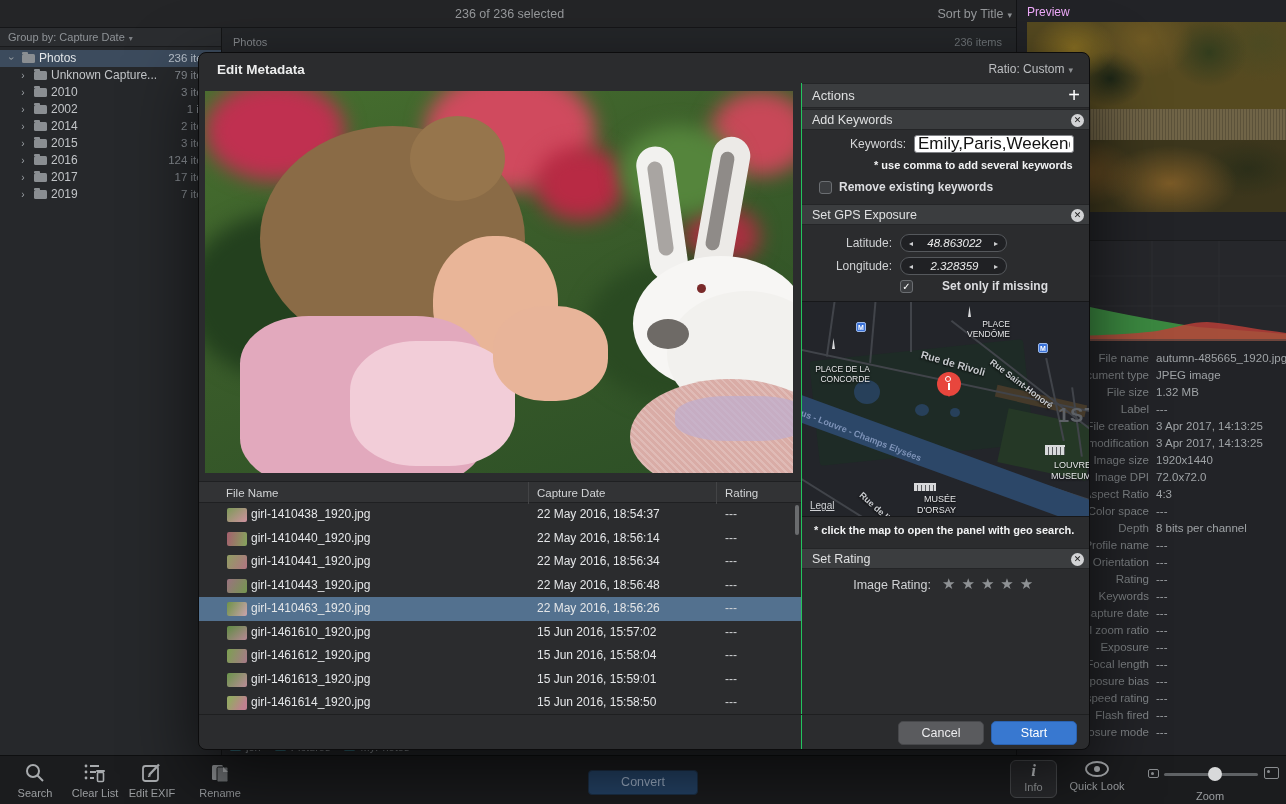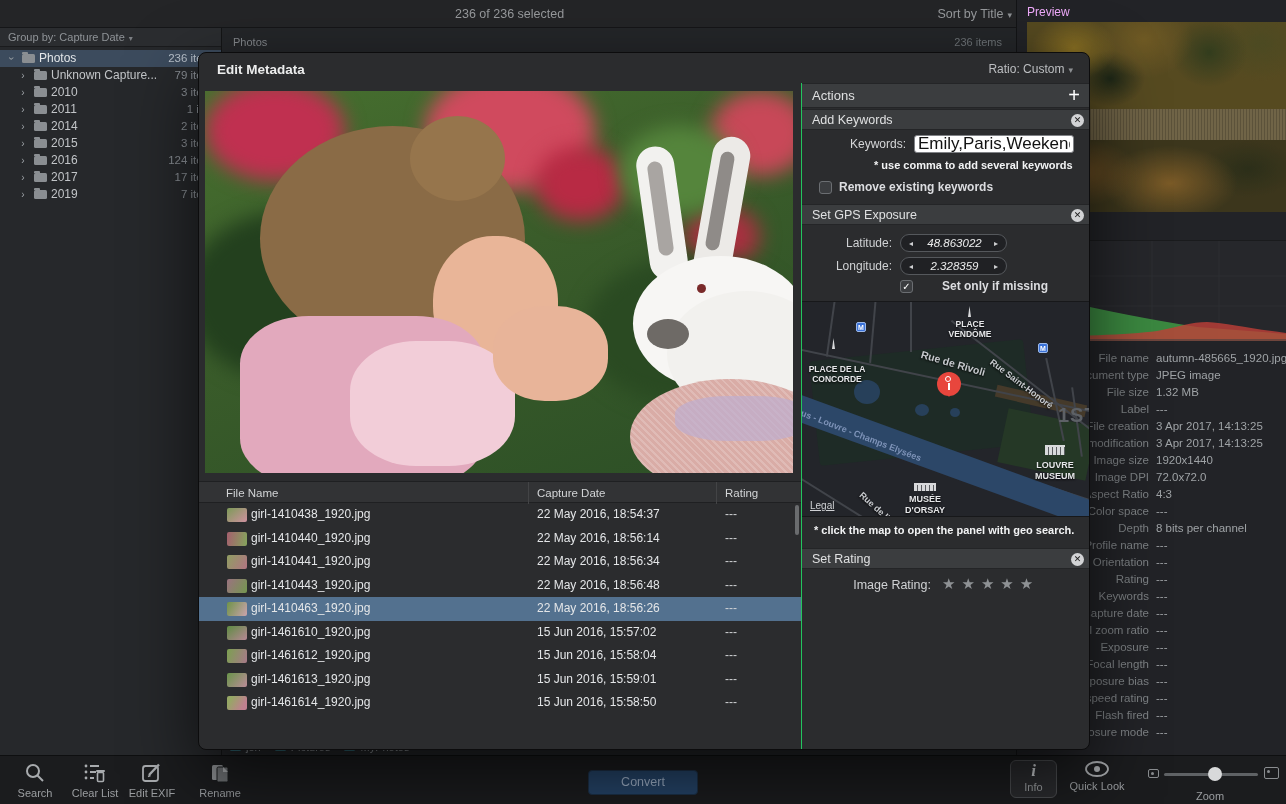--- a/index.html
+++ b/index.html
@@ -137,21 +137,21 @@
   .misschk { left:98px; top:197px; } .misslabel { position:absolute; left:117px; top:196px; color:#dcdde0; font-size:12px; font-weight:bold;margin-left:23px; }
 
   
   .map { position:absolute; left:0; top:218px; width:290px; height:216px; background:#23252a; overflow:hidden; border-top:1px solid #17181a; border-bottom:1px solid #17181a; }
   .street { position:absolute; background:#41444a; }
   .park { position:absolute; left:12px; top:48px; width:215px; height:105px; background:#1e2b26; transform:rotate(-6deg); border-radius:4px; }
   .pond { position:absolute; background:#27405a; border-radius:50%; }
   .river { position:absolute; left:-20px; top:86px; width:400px; height:26px; background:#2c4768; transform:rotate(20deg); transform-origin:0 0; }
   .greenblk { position:absolute; left:200px; top:115px; width:90px; height:55px; background:#253826; transform:rotate(12deg); }
   .brownstrip { position:absolute; left:193px; top:93px; width:92px; height:12px; background:#453a2a; transform:rotate(13deg); }
-  .mlabel { position:absolute; color:#e6e7e9; font-weight:bold; font-size:8.5px; text-align:center; white-space:pre-line; line-height:1.2; text-shadow:0 1px 2px rgba(0,0,0,.9); }
+  .mlabel { position:absolute; color:#e6e7e9; font-weight:normal; font-size:8.5px; text-align:right; white-space:pre-line; line-height:1.2; text-shadow:0 1px 2px rgba(0,0,0,.9); }
   .mstreet-label { position:absolute; color:#c7cace; font-weight:bold; white-space:nowrap; text-shadow:0 1px 2px rgba(0,0,0,.9); }
   .mriver-label { position:absolute; color:#7e93b8; font-weight:bold; font-size:9px; white-space:nowrap; }
   .district { position:absolute; left:256px; top:102px; color:#5d6166; font-weight:bold; font-size:20px; letter-spacing:1px; }
   .legal { position:absolute; left:8px; top:198px; color:#cfd1d4; font-size:10px; text-decoration:underline; }
   .metro { position:absolute; width:10px; height:10px; background:#3a72d8; border:1px solid #9db9e8; border-radius:2px; color:#fff; font-size:7px; font-weight:bold; text-align:center; line-height:9px; }
   .obelisk { position:absolute; width:3px; height:11px; background:#d8d9db; clip-path:polygon(50% 0,100% 100%,0 100%); }
   .museum { position:absolute; background:repeating-linear-gradient(90deg,#d8d9db 0 3px,#5a5c60 3px 4px); border-top:2px solid #d8d9db; }
   .pin { position:absolute; left:135px; top:70px; width:24px; height:24px; background:#e8463d; border-radius:50%; }
   .pin::before { content:""; position:absolute; left:50%; bottom:-8px; transform:translateX(-50%); border:7px solid transparent; border-top:10px solid #e8463d; }
   .pin .pg-c { position:absolute; left:8px; top:4px; width:6px; height:6px; border:1.6px solid #fff; border-radius:50%; }
@@ -194,21 +194,21 @@
     </div>
     <div class="srow">
       <span class="chev" style="left:18px">›</span>
       <span class="fold" style="left:34px"></span>
       <span class="nm" style="left:51px">2010</span>
       <span class="cnt">3 items</span>
     </div>
     <div class="srow">
       <span class="chev" style="left:18px">›</span>
       <span class="fold" style="left:34px"></span>
-      <span class="nm" style="left:51px">2011</span>
+      <span class="nm" style="left:51px">2002</span>
       <span class="cnt">1 item</span>
     </div>
     <div class="srow">
       <span class="chev" style="left:18px">›</span>
       <span class="fold" style="left:34px"></span>
       <span class="nm" style="left:51px">2014</span>
       <span class="cnt">2 items</span>
     </div>
     <div class="srow">
       <span class="chev" style="left:18px">›</span>
@@ -608,15 +608,19 @@
       <div class="bar sect rate-bar">
         <span class="bt">Set Rating</span>
         <span class="closebtn">✕</span>
       </div>
       <span class="ratelabel">Image Rating:</span>
       <span class="stars">
         <span>★</span><span>★</span><span>★</span><span>★</span><span>★</span>
       </span>
     </div>
 
+    <div class="m-footer">
+      <div class="btn cancel">Cancel</div>
+      <div class="btn start">Start</div>
+    </div>
   </div>
 
 </div>
 
 </body></html>

